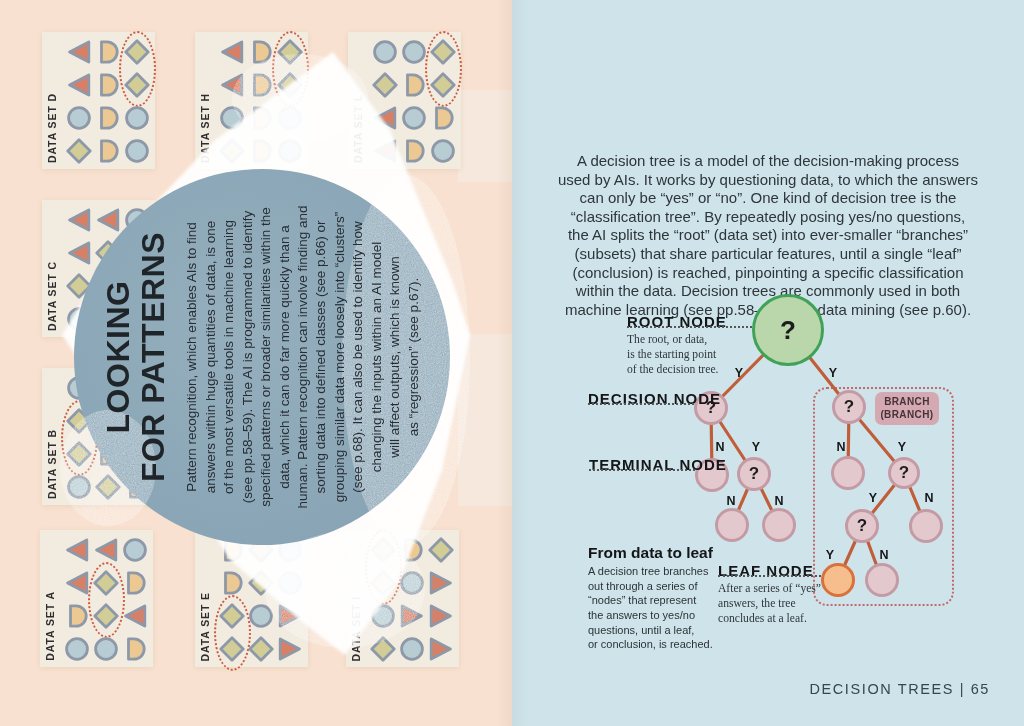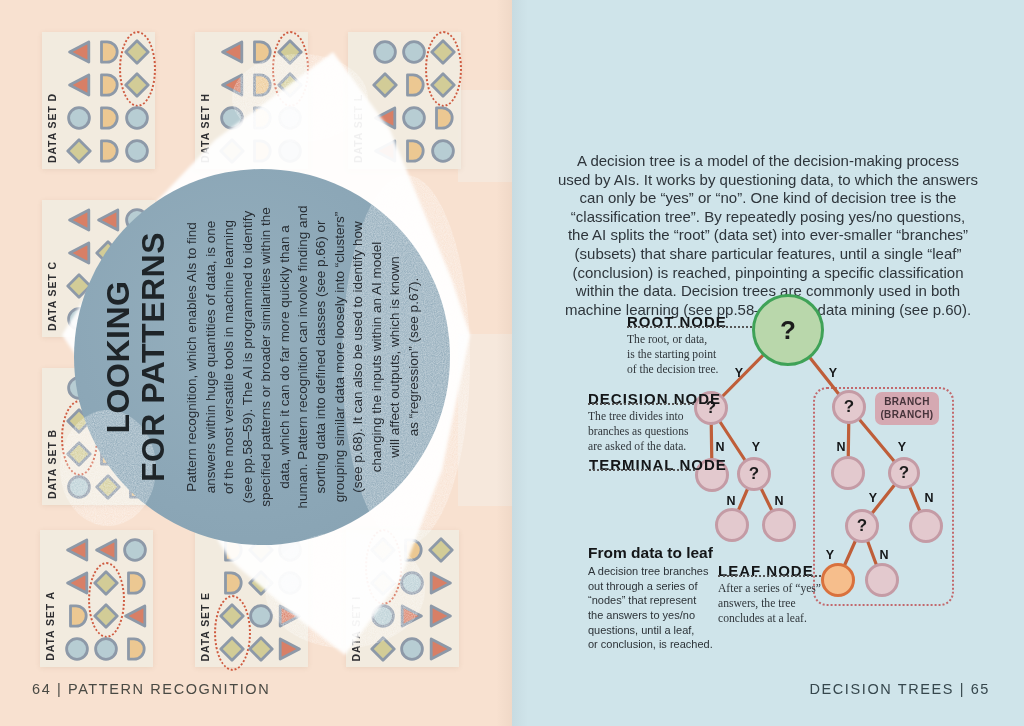--- a/index.html
+++ b/index.html
@@ -609,21 +609,20 @@
 data, which it can do far more quickly than a
 human. Pattern recognition can involve finding and
 sorting data into defined classes (see p.66) or
 grouping similar data more loosely into “clusters”
 (see p.68). It can also be used to identify how
 changing the inputs within an AI model
 will affect outputs, which is known
 as “regression” (see p.67).</div>
     </div>
 
-    <div class="footer footer-left">64 | PATTERN RECOGNITION</div>
   </div>
 
   <div class="page page-right" style="background:#cfe4ea;">
     <div class="rp-intro">A decision tree is a model of the decision-making process
 used by AIs. It works by questioning data, to which the answers
 can only be “yes” or “no”. One kind of decision tree is the
 “classification tree”. By repeatedly posing yes/no questions,
 the AI splits the “root” (data set) into ever-smaller “branches”
 (subsets) that share particular features, until a single “leaf”
 (conclusion) is reached, pinpointing a specific classification
@@ -679,23 +678,20 @@
       </div>
 
     <div class="ann-label" style="left:115px;top:313px;">ROOT NODE</div>
     <div class="leader" style="left:115px;top:326px;width:125px;"></div>
     <div class="ann-text" style="left:115px;top:332px;">The root, or data,
 is the starting point
 of the decision tree.</div>
 
     <div class="ann-label" style="left:76px;top:390px;">DECISION NODE</div>
     <div class="leader" style="left:76px;top:403px;width:106px;"></div>
-    <div class="ann-text" style="left:76px;top:409px;">The tree divides into
-branches as questions
-are asked of the data.</div>
 
     <div class="ann-label" style="left:77px;top:456px;">TERMINAL NODE</div>
     <div class="leader" style="left:77px;top:469px;width:106px;"></div>
 
     <div class="fr-heading">From data to leaf</div>
     <div class="fr-text">A decision tree branches
 out through a series of
 “nodes” that represent
 the answers to yes/no
 questions, until a leaf,

